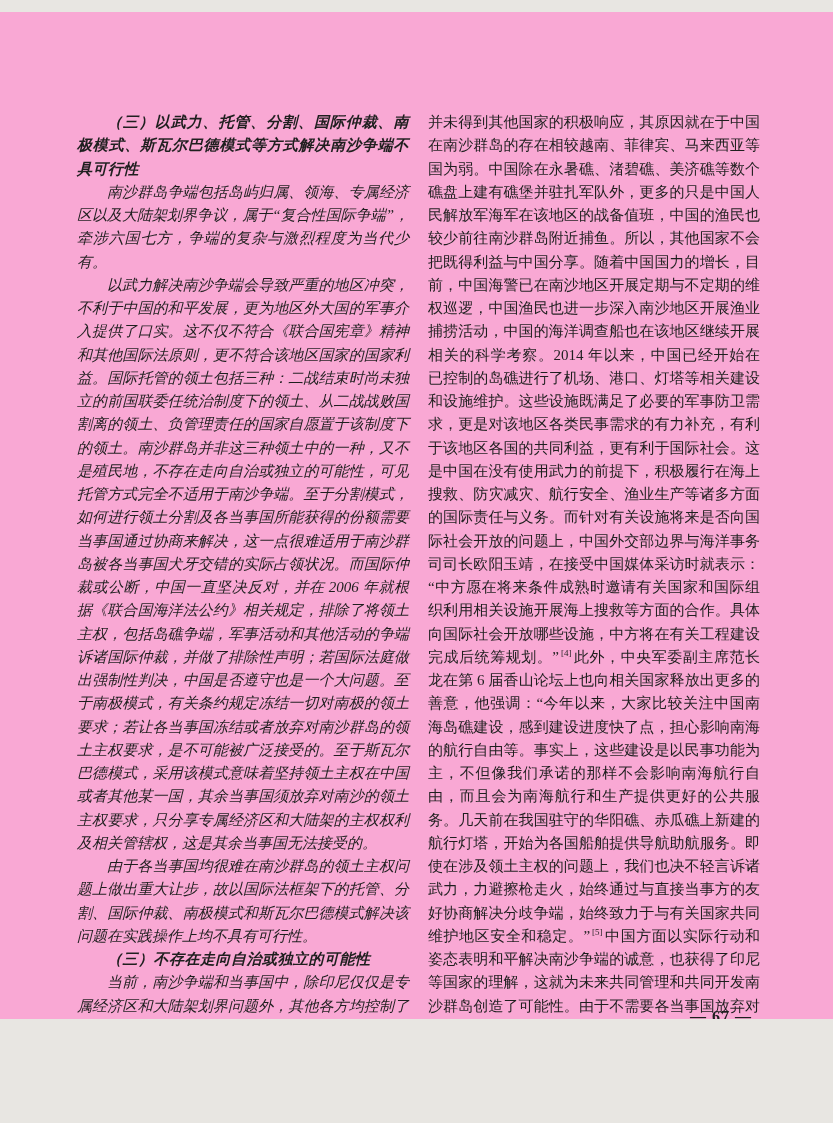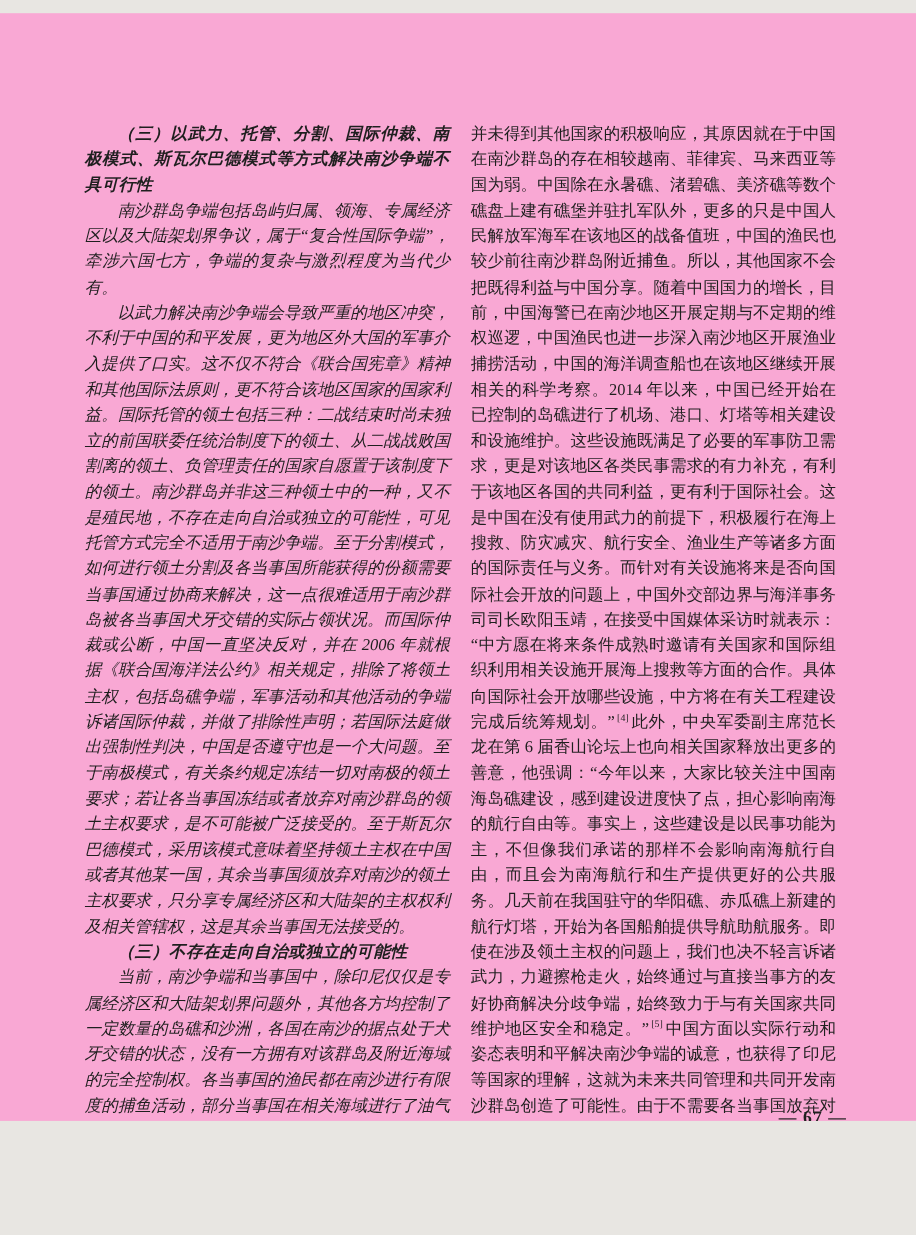--- a/index.html
+++ b/index.html
@@ -50,36 +50,37 @@
     vertical-align: super;
     padding: 0 2px;
     font-style: normal;
     font-weight: normal;
   }
   .page-number {
     position: absolute;
     left: 690px;
     top: 996px;
     width: 80px;
-    text-align: right;
+    text-align: left;
     font-size: 16px;
     font-weight: bold;
     letter-spacing: 1px;
     white-space: nowrap;
   }
 </style>
 </head>
 <body>
 
 <div class="page">
 
   <div class="col col-left">
     <p class="sec-heading">（三）以武力、托管、分割、国际仲裁、南极模式、斯瓦尔巴德模式等方式解决南沙争端不具可行性</p>
     <p class="para">南沙群岛争端包括岛屿归属、领海、专属经济区以及大陆架划界争议，属于“复合性国际争端”，牵涉六国七方，争端的复杂与激烈程度为当代少有。</p>
     <p class="para">以武力解决南沙争端会导致严重的地区冲突，不利于中国的和平发展，更为地区外大国的军事介入提供了口实。这不仅不符合《联合国宪章》精神和其他国际法原则，更不符合该地区国家的国家利益。国际托管的领土包括三种：二战结束时尚未独立的前国联委任统治制度下的领土、从二战战败国割离的领土、负管理责任的国家自愿置于该制度下的领土。南沙群岛并非这三种领土中的一种，又不是殖民地，不存在走向自治或独立的可能性，可见托管方式完全不适用于南沙争端。至于分割模式，如何进行领土分割及各当事国所能获得的份额需要当事国通过协商来解决，这一点很难适用于南沙群岛被各当事国犬牙交错的实际占领状况。而国际仲裁或公断，中国一直坚决反对，并在 2006 年就根据《联合国海洋法公约》相关规定，排除了将领土主权，包括岛礁争端，军事活动和其他活动的争端诉诸国际仲裁，并做了排除性声明；若国际法庭做出强制性判决，中国是否遵守也是一个大问题。至于南极模式，有关条约规定冻结一切对南极的领土要求；若让各当事国冻结或者放弃对南沙群岛的领土主权要求，是不可能被广泛接受的。至于斯瓦尔巴德模式，采用该模式意味着坚持领土主权在中国或者其他某一国，其余当事国须放弃对南沙的领土主权要求，只分享专属经济区和大陆架的主权权利及相关管辖权，这是其余当事国无法接受的。</p>
+    <p class="para">由于各当事国均很难在南沙群岛的领土主权问题上做出重大让步，故以国际法框架下的托管、分割、国际仲裁、南极模式和斯瓦尔巴德模式解决该问题在实践操作上均不具有可行性。</p>
     <p class="sec-heading">（三）不存在走向自治或独立的可能性</p>
     <p class="para">当前，南沙争端和当事国中，除印尼仅仅是专属经济区和大陆架划界问题外，其他各方均控制了一定数量的岛礁和沙洲，各国在南沙的据点处于犬牙交错的状态，没有一方拥有对该群岛及附近海域的完全控制权。各当事国的渔民都在南沙进行有限度的捕鱼活动，部分当事国在相关海域进行了油气资源的开发。</p>
     <p class="para">以往，中国政府一直倡导“搁置争议、共同开发”，但</p>
   </div>
 
   <div class="col col-right">
     <p class="para-cont"><span>并未得到其他国家的积极响应，其原因就在于中国在南沙群岛的存在相较越南、菲律宾、马来西亚等国为弱。中国除在永暑礁、渚碧礁、美济礁等数个礁盘上建有礁堡并驻扎军队外，更多的只是中国人民解放军海军在该地区的战备值班，中国的渔民也较少前往南沙群岛附近捕鱼。所以，其他国家不会把既得利益与中国分享。随着中国国力的增长，目前，中国海警已在南沙地区开展定期与不定期的维权巡逻，中国渔民也进一步深入南沙地区开展渔业捕捞活动，中国的海洋调查船也在该地区继续开展相关的科学考察。2014 年以来，中国已经开始在已控制的岛礁进行了机场、港口、灯塔等相关建设和设施维护。这些设施既满足了必要的军事防卫需求，更是对该地区各类民事需求的有力补充，有利于该地区各国的共同利益，更有利于国际社会。这是中国在没有使用武力的前提下，积极履行在海上搜救、防灾减灾、航行安全、渔业生产等诸多方面的国际责任与义务。而针对有关设施将来是否向国际社会开放的问题上，中国外交部边界与海洋事务司司长欧阳玉靖，在接受中国媒体采访时就表示：“中方愿在将来条件成熟时邀请有关国家和国际组织利用相关设施开展海上搜救等方面的合作。具体向国际社会开放哪些设施，中方将在有关工程建设完成后统筹规划。”</span><sup class="fnref">[4]</sup><span>此外，中央军委副主席范长龙在第 6 届香山论坛上也向相关国家释放出更多的善意，他强调：“今年以来，大家比较关注中国南海岛礁建设，感到建设进度快了点，担心影响南海的航行自由等。事实上，这些建设是以民事功能为主，不但像我们承诺的那样不会影响南海航行自由，而且会为南海航行和生产提供更好的公共服务。几天前在我国驻守的华阳礁、赤瓜礁上新建的航行灯塔，开始为各国船舶提供导航助航服务。即使在涉及领土主权的问题上，我们也决不轻言诉诸武力，力避擦枪走火，始终通过与直接当事方的友好协商解决分歧争端，始终致力于与有关国家共同维护地区安全和稳定。”</span><sup class="fnref">[5]</sup><span>中国方面以实际行动和姿态表明和平解决南沙争端的诚意，也获得了印尼等国家的理解，这就为未来共同管理和共同开发南沙群岛创造了可能性。由于不需要各当事国放弃对南沙的领土主权要求，所以在不改变南沙现状的基础上，实现共同管理进而推动共同开发，这不会影响各当事国关于南沙的领土主权和管辖权的立场，不会使各当事国面临较大的国内压力。如此一来，共管即符合尊重主权和领土完整的原则，又在实际操作上具有可行性，各</span></p>
   </div>
 
   <div class="page-number">— 67 —</div>

